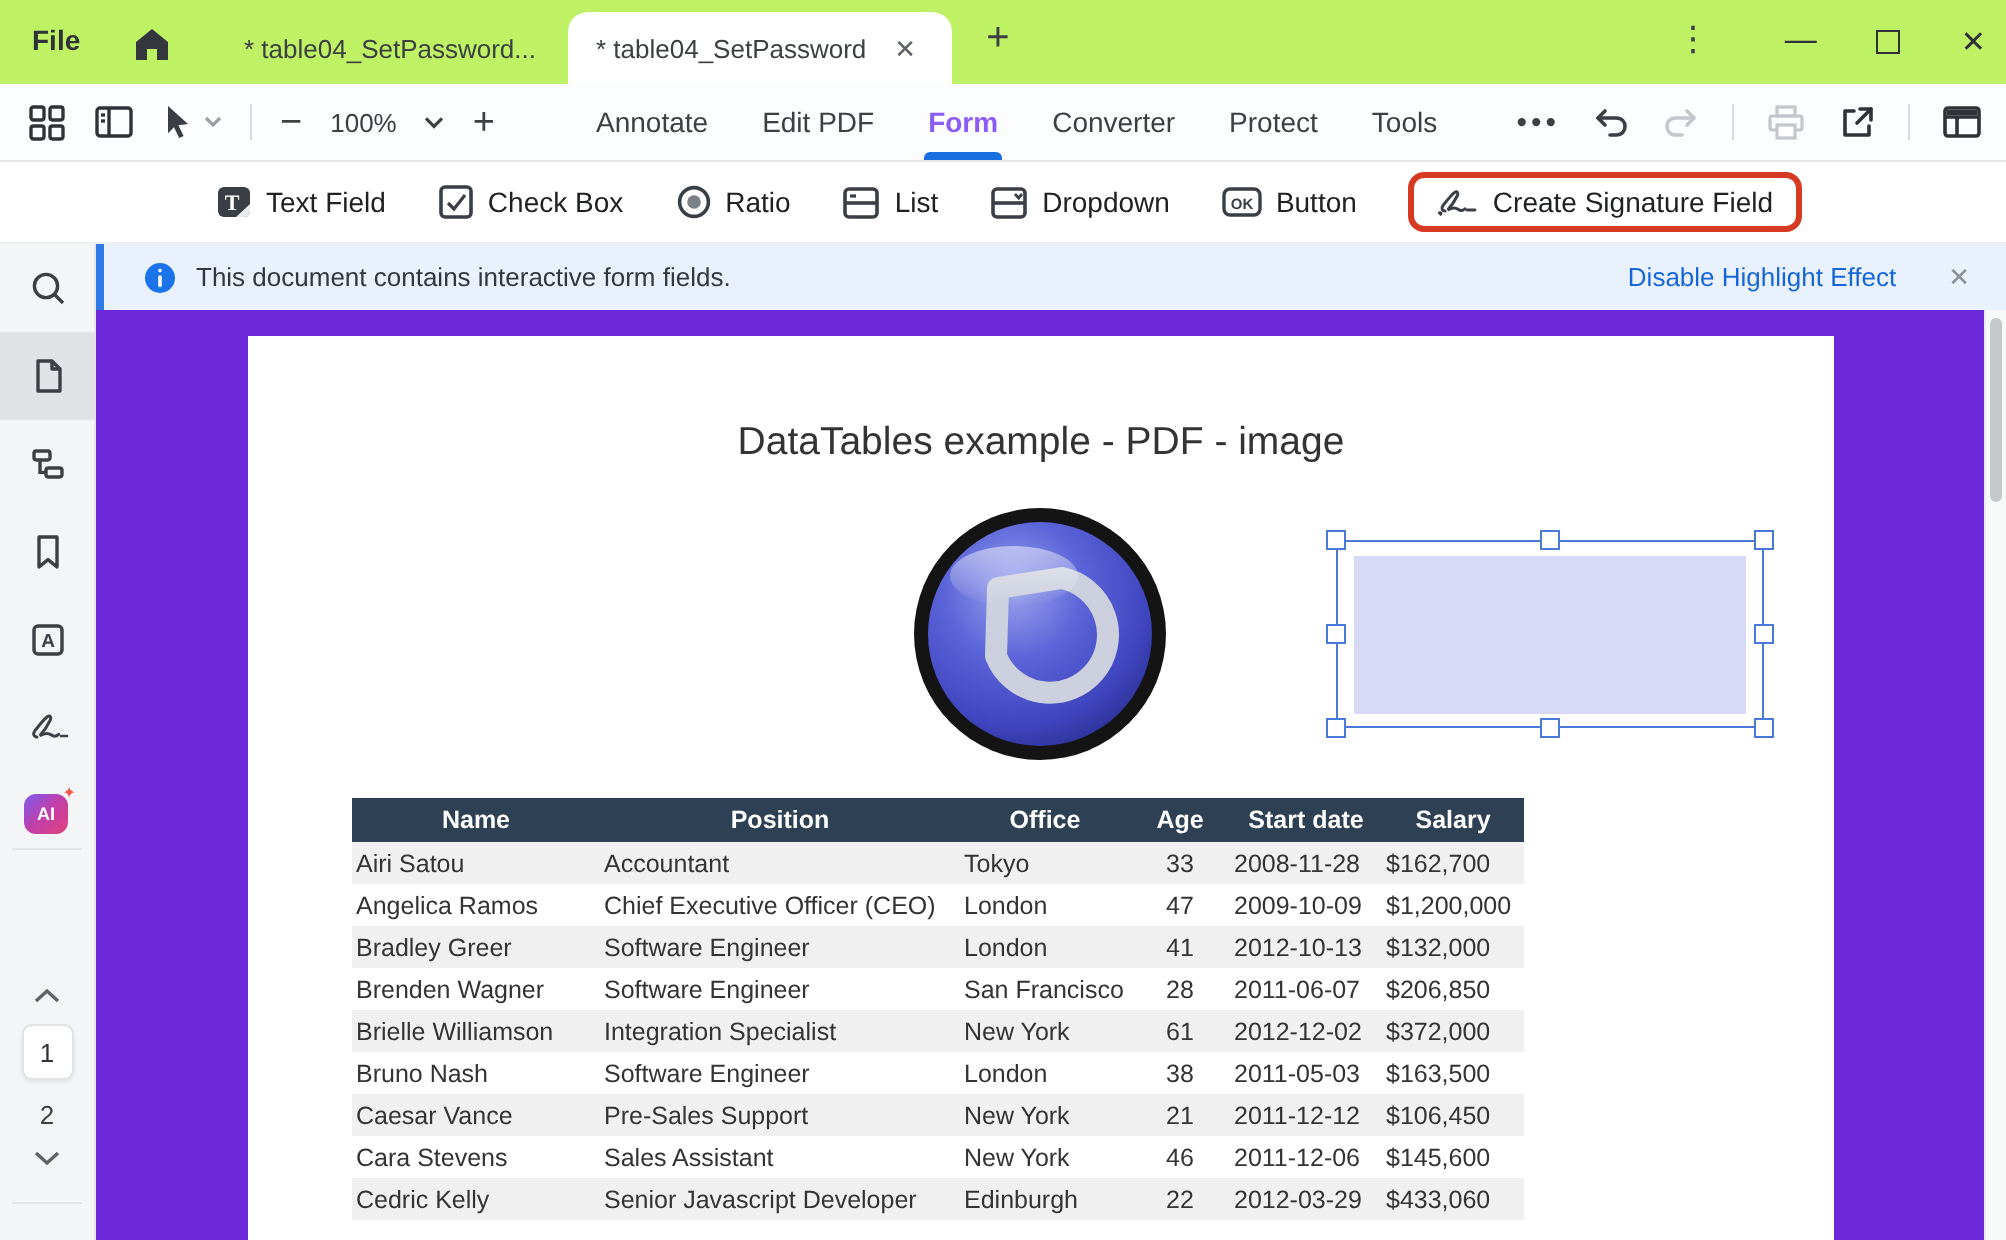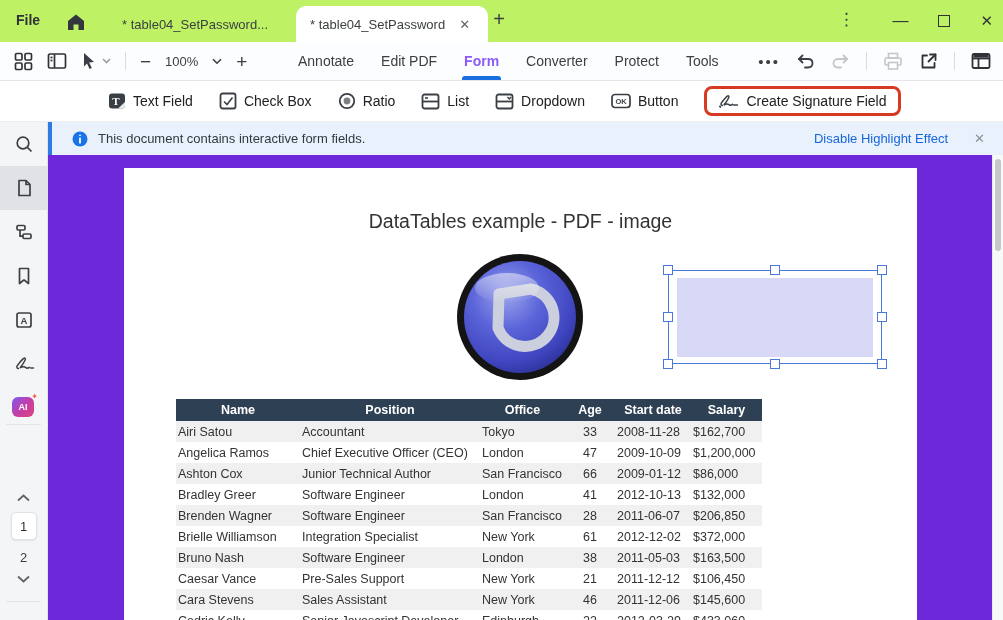--- a/index.html
+++ b/index.html
@@ -6,21 +6,21 @@
   html,body { width:1003px; height:620px; overflow:hidden; }
   body { font-family:"Liberation Sans", sans-serif; position:relative; background:#e9ebee; color:#2f3337; }
   svg { display:block; }
 
   
   .titlebar { position:absolute; top:0; left:0; right:0; height:42px; background:#bef264; }
   .file-menu { position:absolute; left:16px; top:12px; font-size:14px; font-weight:700; color:#2f3337; cursor:default; }
   .home-btn { position:absolute; left:64px; top:10px; width:24px; height:24px; }
   .doc-tab { position:absolute; top:6px; height:36px; display:flex; align-items:center; font-size:13px; color:#3c4043; padding:0 14px; white-space:nowrap; }
   .doc-tab.inactive { left:100px; width:182px;justify-content:flex-end; }
-  .doc-tab.active { left:284px; width:192px; background:#fff; border-radius:10px 10px 0 0;margin-left:12px; }
+  .doc-tab.active { left:284px; width:192px; background:#fff; border-radius:10px 10px 0 0; }
   .tab-close { margin-left:14px; font-size:13px; color:#5f6368; cursor:pointer; }
   .new-tab { position:absolute; left:486px; top:8px; font-size:20px; color:#3c4043; width:26px; text-align:center; }
   .win-controls { position:absolute; right:10px; top:0; height:42px; display:flex; align-items:center; gap:30px; }
   .kebab { position:absolute; right:148px; top:9px; font-size:17px; color:#3c4043; letter-spacing:0; }
   .win-min { font-size:16px; color:#2f3337; }
   .win-max { width:12px; height:12px; border:1.5px solid #2f3337; display:inline-block; }
   .win-close { font-size:15px; color:#2f3337; }
 
   
   .toolbar { position:absolute; top:42px; left:0; right:0; height:39px; background:#fcfdfe; border-bottom:1px solid #e4e6e9; }
@@ -409,28 +409,20 @@
           </tr>
           <tr>
             <td>Angelica Ramos</td>
             <td>Chief Executive Officer (CEO)</td>
             <td>London</td>
             <td class="c-age">47</td>
             <td>2009-10-09</td>
             <td>$1,200,000</td>
           </tr>
           <tr>
-            <td>Ashton Cox</td>
-            <td>Junior Technical Author</td>
-            <td>San Francisco</td>
-            <td class="c-age">66</td>
-            <td>2009-01-12</td>
-            <td>$86,000</td>
-          </tr>
-          <tr>
             <td>Bradley Greer</td>
             <td>Software Engineer</td>
             <td>London</td>
             <td class="c-age">41</td>
             <td>2012-10-13</td>
             <td>$132,000</td>
           </tr>
           <tr>
             <td>Brenden Wagner</td>
             <td>Software Engineer</td>

